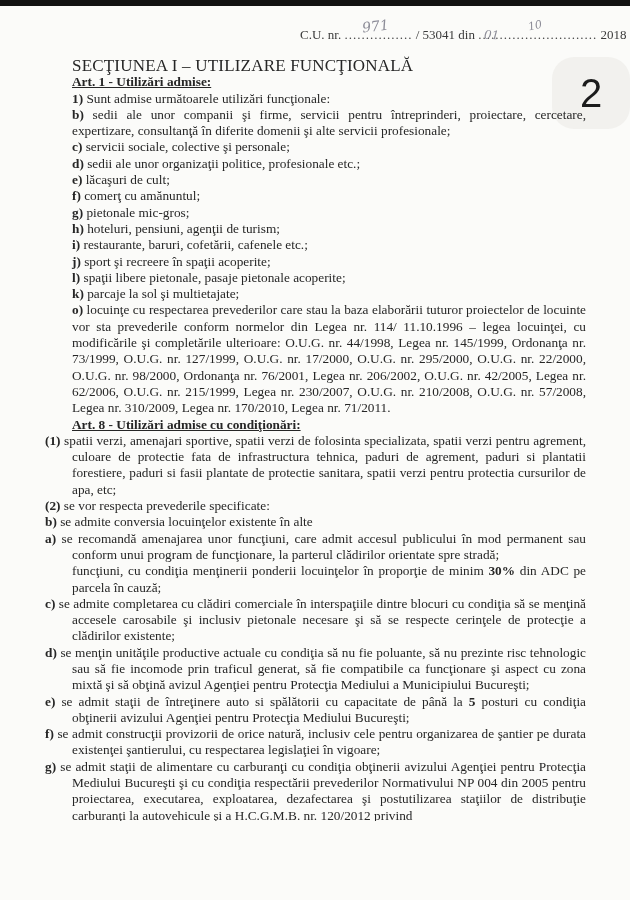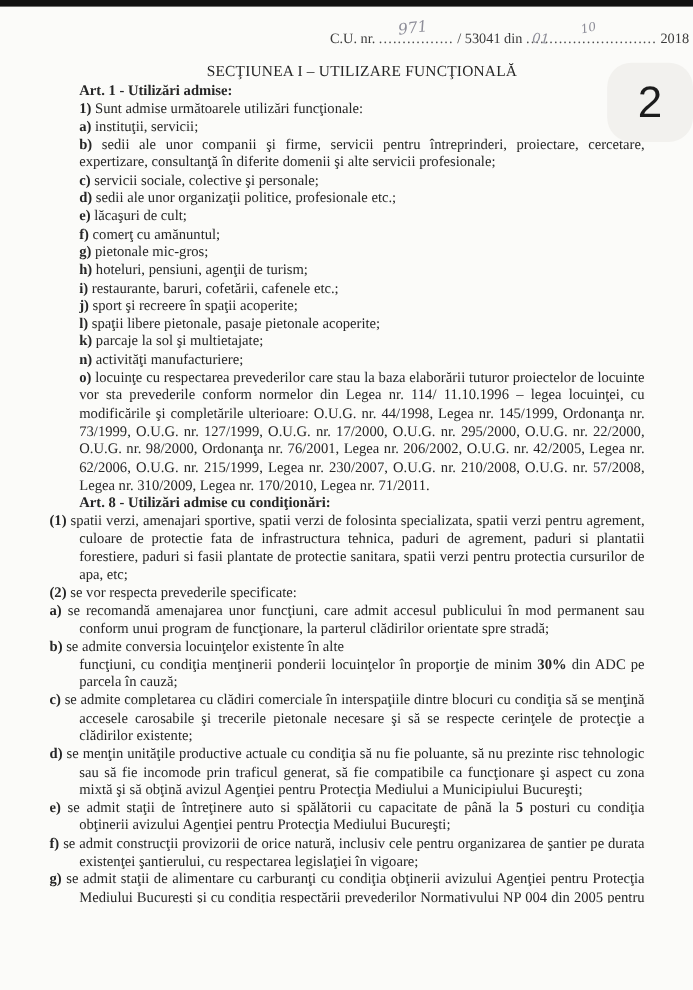--- a/index.html
+++ b/index.html
@@ -11,22 +11,22 @@
   .hw{position:absolute;font-style:italic;color:#8d8d98;font-family:"DejaVu Serif",serif;}
   .hw-num{left:62px;top:-9px;font-size:14px;transform:rotate(-7deg);}
   .hw-day{left:184px;top:1px;font-size:12px;transform:rotate(4deg);}
   .hw-mon{left:228px;top:-8px;font-size:11px;transform:rotate(-12deg);}
   .pagenum-box{position:absolute;left:552px;top:57px;width:78px;height:72px;
     background:#f2f1ee;border-radius:22px;display:flex;align-items:center;justify-content:center;}
   .pagenum{font-size:40px;color:#1c1c1c;font-family:"Liberation Sans","DejaVu Sans",sans-serif;}
   .content{position:absolute;left:0;top:6px;width:630px;padding:52px 44px 0 72px;
     box-sizing:border-box;font-size:13.3px;line-height:16.3px;color:#262626;text-align:justify;}
   .content p{margin:0;padding:0;}
-  .title{font-size:14px;letter-spacing:.2px;text-align:center;}
-  .art-heading{font-weight:bold;text-align:left;}
+  .title{font-size:17px;letter-spacing:.2px;text-align:left;}
+  .art-heading{font-weight:bold;text-align:left;text-decoration:underline;}
   .lbl{font-weight:bold;}
   .l1{margin-left:23px;}
   .clause{padding-left:27px;text-indent:-27px;}
   .l2{margin-left:11px;padding-left:27px;text-indent:-27px;}
   .cont{margin-left:0;}
   .stamp{position:absolute;left:553px;top:868px;width:106px;height:124px;
     background:#a02b63;border-radius:50%;}
 </style>
 </head>
 <body>
@@ -47,44 +47,42 @@
 
   <div class="pagenum-box">
     <span class="pagenum">2</span>
   </div>
 
   <div class="content">
     <p class="title">SECŢIUNEA I – UTILIZARE FUNCŢIONALĂ</p>
     <p class="art-heading">Art. 1 - Utilizări admise:</p>
     <p><b class="lbl">1)</b> <span>Sunt admise următoarele utilizări funcţionale:</span></p>
 
-    <p class="l1"><b class="lbl">a)</b> <span>instituţii, servicii;</span></p>
     <p class="l1"><b class="lbl">b)</b> <span>sedii ale unor companii şi firme, servicii pentru întreprinderi, proiectare, cercetare, expertizare, consultanţă în diferite domenii şi alte servicii profesionale;</span></p>
     <p class="l1"><b class="lbl">c)</b> <span>servicii sociale, colective şi personale;</span></p>
     <p class="l1"><b class="lbl">d)</b> <span>sedii ale unor organizaţii politice, profesionale etc.;</span></p>
     <p class="l1"><b class="lbl">e)</b> <span>lăcaşuri de cult;</span></p>
     <p class="l1"><b class="lbl">f)</b> <span>comerţ cu amănuntul;</span></p>
     <p class="l1"><b class="lbl">g)</b> <span>pietonale mic-gros;</span></p>
     <p class="l1"><b class="lbl">h)</b> <span>hoteluri, pensiuni, agenţii de turism;</span></p>
     <p class="l1"><b class="lbl">i)</b> <span>restaurante, baruri, cofetării, cafenele etc.;</span></p>
     <p class="l1"><b class="lbl">j)</b> <span>sport şi recreere în spaţii acoperite;</span></p>
     <p class="l1"><b class="lbl">l)</b> <span>spaţii libere pietonale, pasaje pietonale acoperite;</span></p>
     <p class="l1"><b class="lbl">k)</b> <span>parcaje la sol şi multietajate;</span></p>
-    <p class="l1"><b class="lbl">n)</b> <span>activităţi manufacturiere;</span></p>
     <p class="l1"><b class="lbl">o)</b> <span>locuinţe cu respectarea prevederilor care stau la baza elaborării tuturor proiectelor de locuinte vor sta prevederile conform normelor din Legea nr. 114/ 11.10.1996 – legea locuinţei, cu modificările şi completările ulterioare: O.U.G. nr. 44/1998, Legea nr. 145/1999, Ordonanţa nr. 73/1999, O.U.G. nr. 127/1999, O.U.G. nr. 17/2000, O.U.G. nr. 295/2000, O.U.G. nr. 22/2000, O.U.G. nr. 98/2000, Ordonanţa nr. 76/2001, Legea nr. 206/2002, O.U.G. nr. 42/2005, Legea nr. 62/2006, O.U.G. nr. 215/1999, Legea nr. 230/2007, O.U.G. nr. 210/2008, O.U.G. nr. 57/2008, Legea nr. 310/2009, Legea nr. 170/2010, Legea nr. 71/2011.</span></p>
 
     <p class="art-heading">Art. 8 - Utilizări admise cu condiţionări:</p>
 
     <p class="clause"><b class="lbl">(1)</b> <span>spatii verzi, amenajari sportive, spatii verzi de folosinta specializata, spatii verzi pentru agrement, culoare de protectie fata de infrastructura tehnica, paduri de agrement, paduri si plantatii forestiere, paduri si fasii plantate de protectie sanitara, spatii verzi pentru protectia cursurilor de apa, etc;</span></p>
     <p class="clause"><b class="lbl">(2)</b> <span>se vor respecta prevederile specificate:</span></p>
 
+    <p class="l2"><b class="lbl">b)</b> <span>se admite conversia locuinţelor existente  în alte</span></p>
     <p class="l2"><b class="lbl">a)</b> <span>se recomandă amenajarea unor funcţiuni, care admit accesul publicului în mod permanent sau conform unui program de funcţionare, la parterul clădirilor orientate spre stradă;</span></p>
-    <p class="l2"><b class="lbl">b)</b> <span>se admite conversia locuinţelor existente  în alte</span></p>
     <p class="cont"><span>funcţiuni, cu condiţia menţinerii ponderii locuinţelor în proporţie de minim </span><b>30%</b><span> din ADC pe parcela în cauză;</span></p>
-    <p class="l2"><b class="lbl">c)</b> <span>se admite completarea cu clădiri comerciale în interspaţiile dintre blocuri cu condiţia să se menţină accesele carosabile şi trecerile pietonale necesare şi să se respecte cerinţele de protecţie a clădirilor existente;</span></p>
+    <p class="l2"><b class="lbl">c)</b> <span>se admite completarea cu clădiri comerciale în interspaţiile dintre blocuri cu condiţia să se menţină accesele carosabile şi inclusiv pietonale necesare şi să se respecte cerinţele de protecţie a clădirilor existente;</span></p>
     <p class="l2"><b class="lbl">d)</b> <span>se menţin unităţile productive actuale cu condiţia să nu fie poluante, să nu prezinte risc tehnologic sau să fie incomode prin traficul generat, să fie compatibile ca funcţionare şi aspect cu zona mixtă şi să obţină avizul Agenţiei pentru Protecţia Mediului a Municipiului Bucureşti;</span></p>
     <p class="l2"><b class="lbl">e)</b> <span>se admit staţii de întreţinere auto si spălătorii cu capacitate de până la </span><b>5</b><span> posturi cu condiţia obţinerii avizului Agenţiei pentru Protecţia Mediului Bucureşti;</span></p>
     <p class="l2"><b class="lbl">f)</b> <span>se admit construcţii provizorii de orice natură, inclusiv cele pentru organizarea de şantier pe durata existenţei şantierului, cu respectarea legislaţiei în vigoare;</span></p>
     <p class="l2"><b class="lbl">g)</b> <span>se admit staţii de alimentare cu carburanţi cu condiţia obţinerii avizului Agenţiei pentru Protecţia Mediului Bucureşti şi cu condiţia respectării prevederilor Normativului NP 004 din 2005 pentru proiectarea, executarea, exploatarea, dezafectarea şi postutilizarea staţiilor de distribuţie carburanţi la autovehicule şi a H.C.G.M.B. nr. 120/2012 privind</span></p>
   </div>
 
   <div class="stamp"></div>
 </div>
 
 </body></html>

